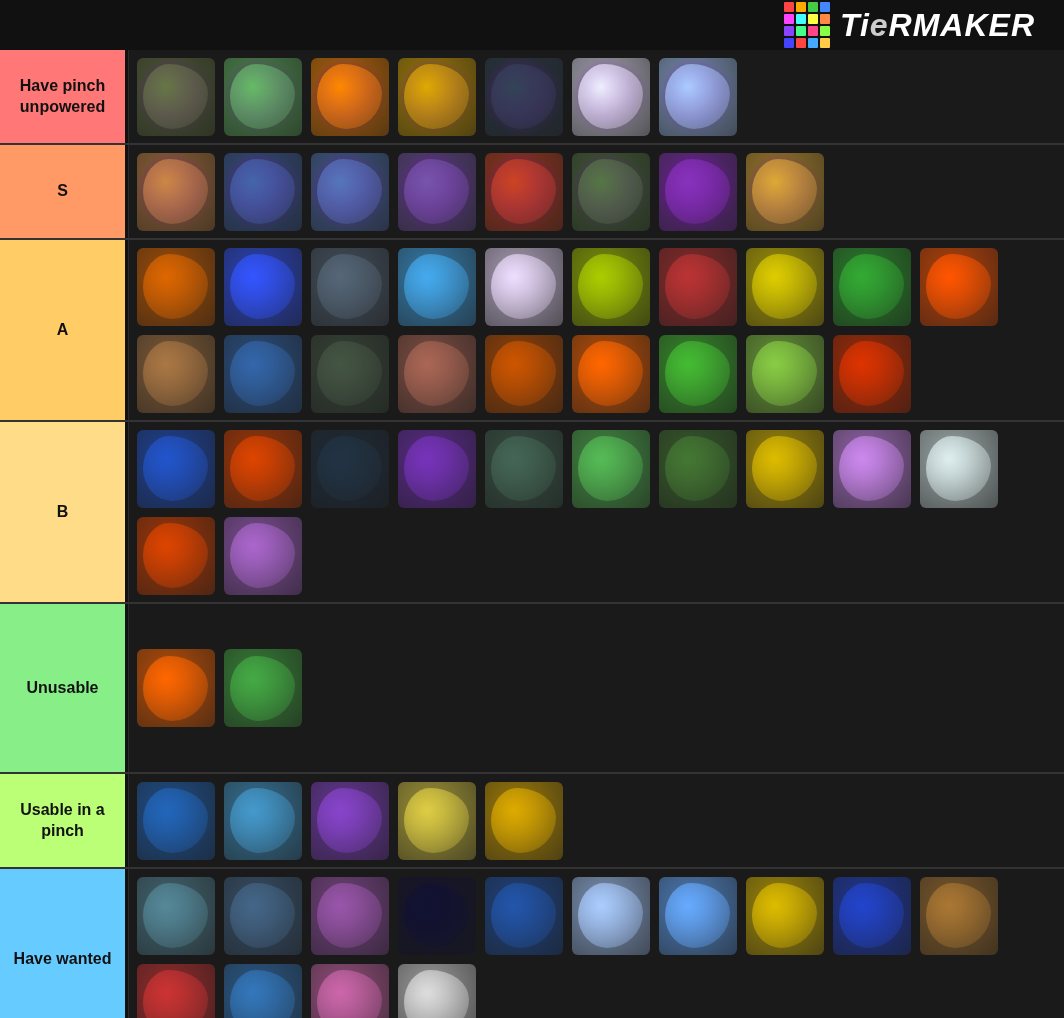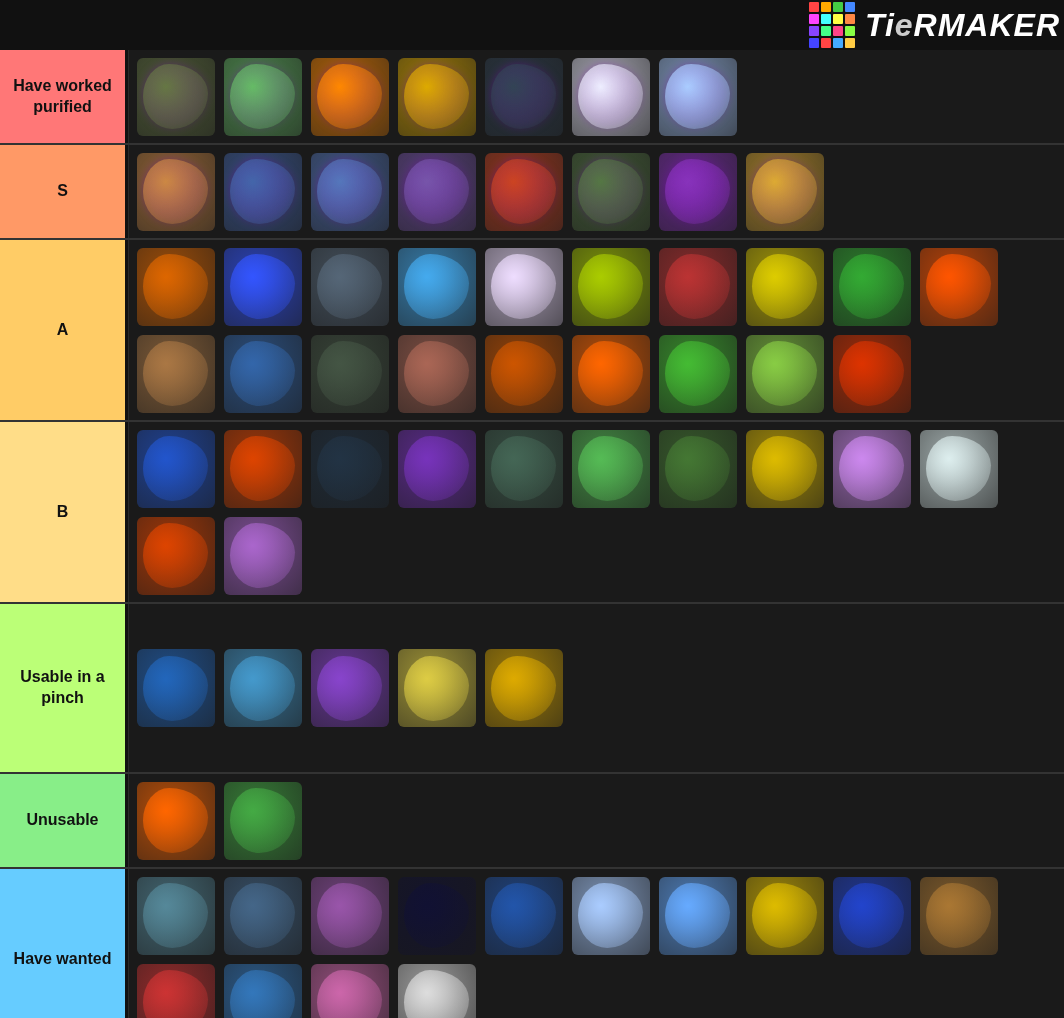--- a/index.html
+++ b/index.html
@@ -50,21 +50,21 @@
       position: relative;
       overflow: hidden;
     }
 
     
     .header {
       background: #111;
       display: flex;
       align-items: center;
       justify-content: flex-end;
-      padding: 8px 4px;
+      padding: 8px 29px;
       height: 50px;
     }
 
     .tiermaker-logo {
       display: flex;
       align-items: center;
       gap: 10px;
     }
 
     .logo-grid {
@@ -122,21 +122,21 @@
       <div class="logo-cell" style="background:#ffcc44;"></div>
     </div>
     <div class="logo-text">
       Ti<span>e</span>RMAKER
     </div>
   </div>
 </div>
 
 <div id="tier-list">
     <div class="tier-row">
-      <div class="tier-label" style="background-color: rgb(255, 119, 119);">Have worked purified</div>
+      <div class="tier-label" style="background-color: rgb(255, 119, 119);">Have pinch unpowered</div>
       <div class="tier-content">
         <div class="pokemon-slot">
           <div style="width: 78px; height: 78px; border-radius: 6px; background: radial-gradient(at 40% 35%, rgba(102, 119, 68, 0.667), rgba(102, 119, 68, 0.267)); display: flex; align-items: center; justify-content: center; font-size: 44px; position: relative; overflow: hidden;">
             <div style="width: 65px; height: 65px; border-radius: 40% 60% 55% 45% / 50% 45% 55% 50%; background: radial-gradient(at 35% 35%, rgb(102, 119, 68) 0%, rgba(102, 119, 68, 0.533) 50%, rgba(102, 119, 68, 0.133) 100%); position: relative; filter: drop-shadow(rgba(120, 0, 180, 0.5) 0px 0px 4px);"></div>
           </div>
         </div>
         <div class="pokemon-slot">
           <div style="width: 78px; height: 78px; border-radius: 6px; background: radial-gradient(at 40% 35%, rgba(102, 187, 102, 0.667), rgba(102, 187, 102, 0.267)); display: flex; align-items: center; justify-content: center; font-size: 44px; position: relative; overflow: hidden;">
             <div style="width: 65px; height: 65px; border-radius: 40% 60% 55% 45% / 50% 45% 55% 50%; background: radial-gradient(at 35% 35%, rgb(102, 187, 102) 0%, rgba(102, 187, 102, 0.533) 50%, rgba(102, 187, 102, 0.133) 100%); position: relative; filter: drop-shadow(rgba(120, 0, 180, 0.5) 0px 0px 4px);"></div>
           </div>
@@ -372,20 +372,35 @@
           </div>
         </div>
         <div class="pokemon-slot">
           <div style="width: 78px; height: 78px; border-radius: 6px; background: radial-gradient(at 40% 35%, rgba(170, 102, 204, 0.667), rgba(170, 102, 204, 0.267)); display: flex; align-items: center; justify-content: center; font-size: 44px; position: relative; overflow: hidden;">
             <div style="width: 65px; height: 65px; border-radius: 40% 60% 55% 45% / 50% 45% 55% 50%; background: radial-gradient(at 35% 35%, rgb(170, 102, 204) 0%, rgba(170, 102, 204, 0.533) 50%, rgba(170, 102, 204, 0.133) 100%); position: relative;"></div>
           </div>
         </div>
       </div>
     </div>
     <div class="tier-row">
+      <div class="tier-label" style="background-color: rgb(136, 238, 136);">Unusable</div>
+      <div class="tier-content">
+        <div class="pokemon-slot">
+          <div style="width: 78px; height: 78px; border-radius: 6px; background: radial-gradient(at 40% 35%, rgba(255, 102, 0, 0.667), rgba(255, 102, 0, 0.267)); display: flex; align-items: center; justify-content: center; font-size: 44px; position: relative; overflow: hidden;">
+            <div style="width: 65px; height: 65px; border-radius: 40% 60% 55% 45% / 50% 45% 55% 50%; background: radial-gradient(at 35% 35%, rgb(255, 102, 0) 0%, rgba(255, 102, 0, 0.533) 50%, rgba(255, 102, 0, 0.133) 100%); position: relative;"></div>
+          </div>
+        </div>
+        <div class="pokemon-slot">
+          <div style="width: 78px; height: 78px; border-radius: 6px; background: radial-gradient(at 40% 35%, rgba(68, 170, 68, 0.667), rgba(68, 170, 68, 0.267)); display: flex; align-items: center; justify-content: center; font-size: 44px; position: relative; overflow: hidden;">
+            <div style="width: 65px; height: 65px; border-radius: 40% 60% 55% 45% / 50% 45% 55% 50%; background: radial-gradient(at 35% 35%, rgb(68, 170, 68) 0%, rgba(68, 170, 68, 0.533) 50%, rgba(68, 170, 68, 0.133) 100%); position: relative;"></div>
+          </div>
+        </div>
+      </div>
+    </div>
+    <div class="tier-row">
       <div class="tier-label" style="background-color: rgb(187, 255, 119);">Usable in a pinch</div>
       <div class="tier-content">
         <div class="pokemon-slot">
           <div style="width: 78px; height: 78px; border-radius: 6px; background: radial-gradient(at 40% 35%, rgba(34, 102, 187, 0.667), rgba(34, 102, 187, 0.267)); display: flex; align-items: center; justify-content: center; font-size: 44px; position: relative; overflow: hidden;">
             <div style="width: 65px; height: 65px; border-radius: 40% 60% 55% 45% / 50% 45% 55% 50%; background: radial-gradient(at 35% 35%, rgb(34, 102, 187) 0%, rgba(34, 102, 187, 0.533) 50%, rgba(34, 102, 187, 0.133) 100%); position: relative;"></div>
           </div>
         </div>
         <div class="pokemon-slot">
           <div style="width: 78px; height: 78px; border-radius: 6px; background: radial-gradient(at 40% 35%, rgba(68, 153, 204, 0.667), rgba(68, 153, 204, 0.267)); display: flex; align-items: center; justify-content: center; font-size: 44px; position: relative; overflow: hidden;">
             <div style="width: 65px; height: 65px; border-radius: 40% 60% 55% 45% / 50% 45% 55% 50%; background: radial-gradient(at 35% 35%, rgb(68, 153, 204) 0%, rgba(68, 153, 204, 0.533) 50%, rgba(68, 153, 204, 0.133) 100%); position: relative;"></div>
@@ -397,35 +412,20 @@
           </div>
         </div>
         <div class="pokemon-slot">
           <div style="width: 78px; height: 78px; border-radius: 6px; background: radial-gradient(at 40% 35%, rgba(221, 204, 68, 0.667), rgba(221, 204, 68, 0.267)); display: flex; align-items: center; justify-content: center; font-size: 44px; position: relative; overflow: hidden;">
             <div style="width: 65px; height: 65px; border-radius: 40% 60% 55% 45% / 50% 45% 55% 50%; background: radial-gradient(at 35% 35%, rgb(221, 204, 68) 0%, rgba(221, 204, 68, 0.533) 50%, rgba(221, 204, 68, 0.133) 100%); position: relative;"></div>
           </div>
         </div>
         <div class="pokemon-slot">
           <div style="width: 78px; height: 78px; border-radius: 6px; background: radial-gradient(at 40% 35%, rgba(221, 170, 0, 0.667), rgba(221, 170, 0, 0.267)); display: flex; align-items: center; justify-content: center; font-size: 44px; position: relative; overflow: hidden;">
             <div style="width: 65px; height: 65px; border-radius: 40% 60% 55% 45% / 50% 45% 55% 50%; background: radial-gradient(at 35% 35%, rgb(221, 170, 0) 0%, rgba(221, 170, 0, 0.533) 50%, rgba(221, 170, 0, 0.133) 100%); position: relative;"></div>
-          </div>
-        </div>
-      </div>
-    </div>
-    <div class="tier-row">
-      <div class="tier-label" style="background-color: rgb(136, 238, 136);">Unusable</div>
-      <div class="tier-content">
-        <div class="pokemon-slot">
-          <div style="width: 78px; height: 78px; border-radius: 6px; background: radial-gradient(at 40% 35%, rgba(255, 102, 0, 0.667), rgba(255, 102, 0, 0.267)); display: flex; align-items: center; justify-content: center; font-size: 44px; position: relative; overflow: hidden;">
-            <div style="width: 65px; height: 65px; border-radius: 40% 60% 55% 45% / 50% 45% 55% 50%; background: radial-gradient(at 35% 35%, rgb(255, 102, 0) 0%, rgba(255, 102, 0, 0.533) 50%, rgba(255, 102, 0, 0.133) 100%); position: relative;"></div>
-          </div>
-        </div>
-        <div class="pokemon-slot">
-          <div style="width: 78px; height: 78px; border-radius: 6px; background: radial-gradient(at 40% 35%, rgba(68, 170, 68, 0.667), rgba(68, 170, 68, 0.267)); display: flex; align-items: center; justify-content: center; font-size: 44px; position: relative; overflow: hidden;">
-            <div style="width: 65px; height: 65px; border-radius: 40% 60% 55% 45% / 50% 45% 55% 50%; background: radial-gradient(at 35% 35%, rgb(68, 170, 68) 0%, rgba(68, 170, 68, 0.533) 50%, rgba(68, 170, 68, 0.133) 100%); position: relative;"></div>
           </div>
         </div>
       </div>
     </div>
     <div class="tier-row">
       <div class="tier-label" style="background-color: rgb(102, 204, 255);">Have wanted</div>
       <div class="tier-content">
         <div class="pokemon-slot">
           <div style="width: 78px; height: 78px; border-radius: 6px; background: radial-gradient(at 40% 35%, rgba(85, 136, 153, 0.667), rgba(85, 136, 153, 0.267)); display: flex; align-items: center; justify-content: center; font-size: 44px; position: relative; overflow: hidden;">
             <div style="width: 65px; height: 65px; border-radius: 40% 60% 55% 45% / 50% 45% 55% 50%; background: radial-gradient(at 35% 35%, rgb(85, 136, 153) 0%, rgba(85, 136, 153, 0.533) 50%, rgba(85, 136, 153, 0.133) 100%); position: relative;"></div>

